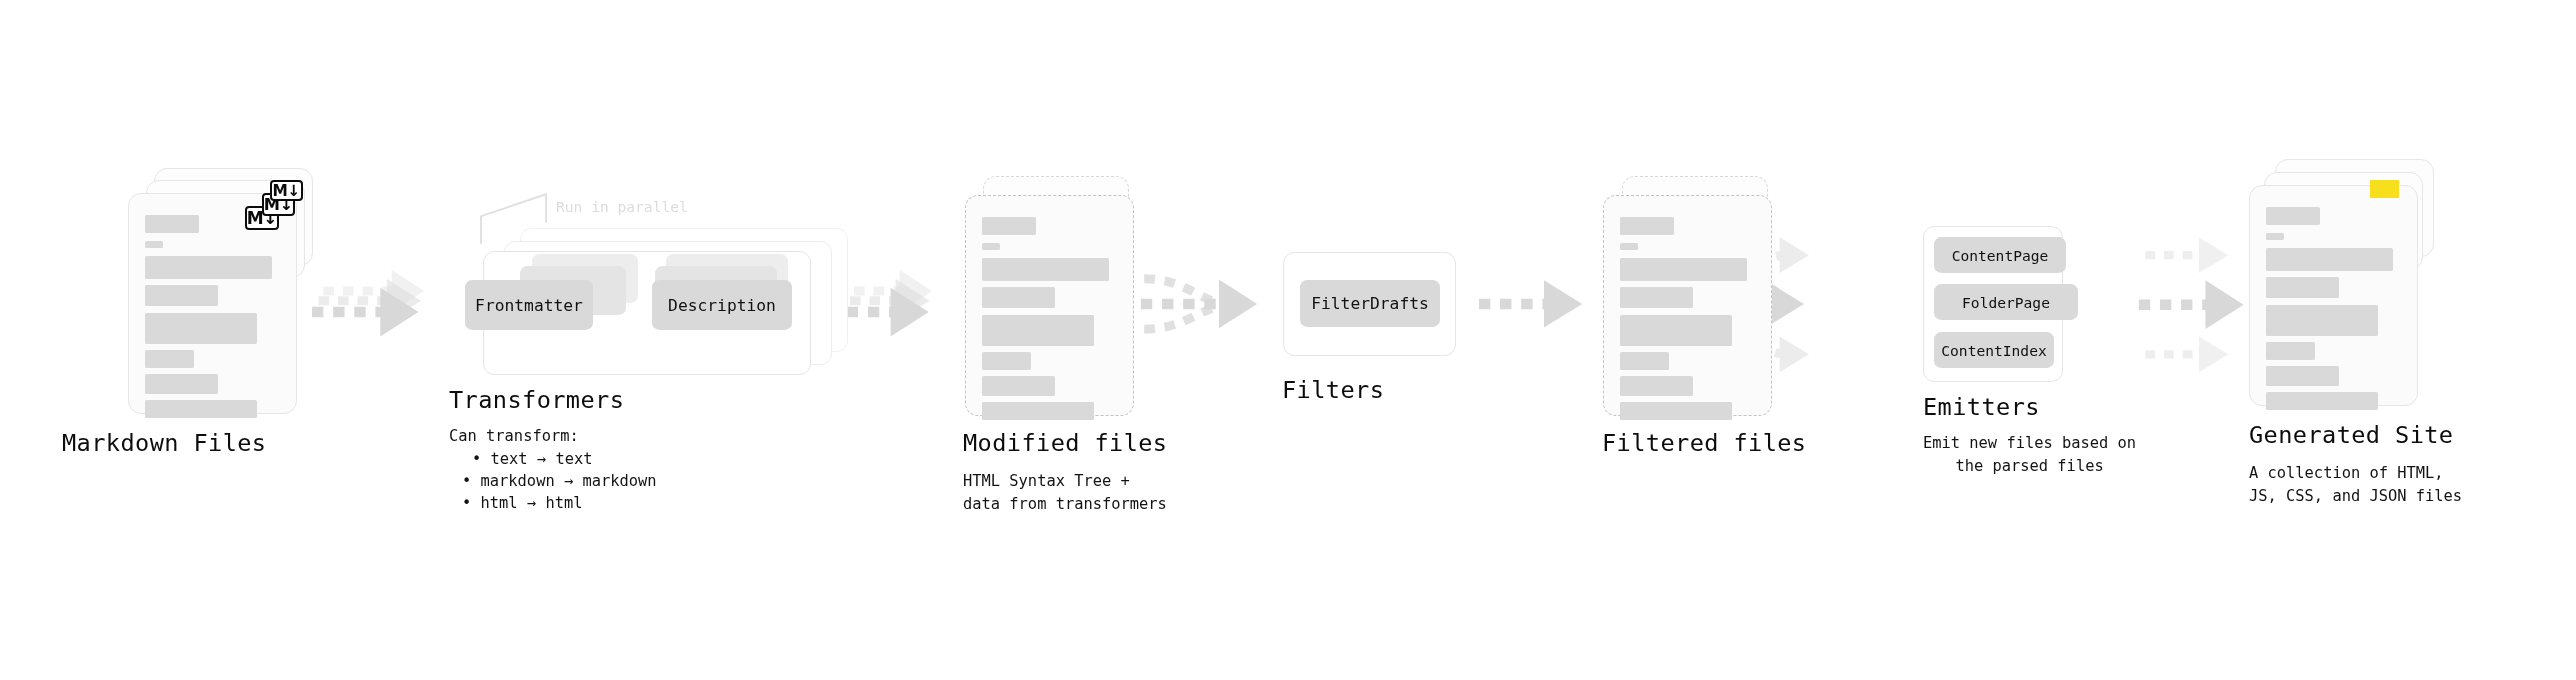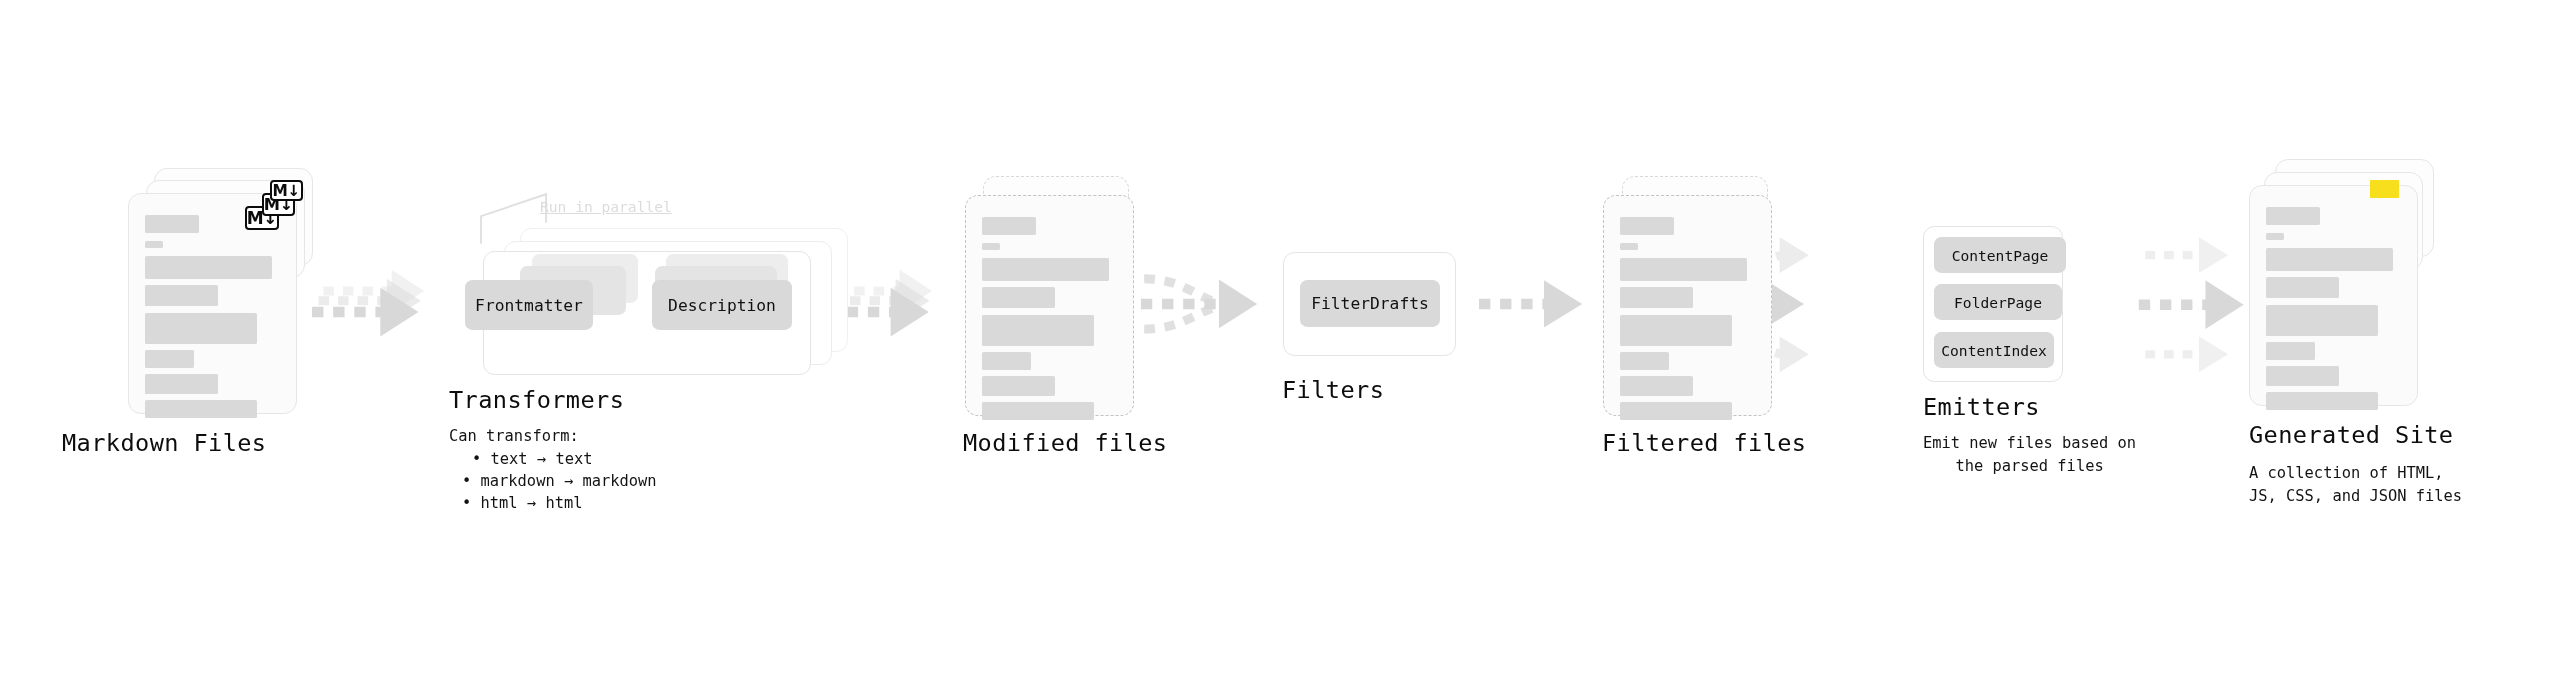--- a/index.html
+++ b/index.html
@@ -270,21 +270,21 @@
     <div class="box-card" style="left:483px; top:251px; width:328px; height:124px;"></div>
 
     <div class="chip ghost-b" style="left:532px; top:254px; width:106px; height:49px;">Frontmatter</div>
     <div class="chip ghost-b" style="left:666px; top:254px; width:122px; height:49px;">Description</div>
     <div class="chip ghost-a" style="left:520px; top:266px; width:106px; height:49px;">Frontmatter</div>
     <div class="chip ghost-a" style="left:655px; top:266px; width:122px; height:49px;">Description</div>
 
     <div class="chip" style="left:465px; top:280px; width:128px; height:50px;">Frontmatter</div>
     <div class="chip" style="left:652px; top:280px; width:140px; height:50px;">Description</div>
 
-    <div class="parallel-label" style="left:540px; top:198px;text-decoration:underline;">Run in parallel</div>
+    <div class="parallel-label" style="left:556px; top:198px;">Run in parallel</div>
   </div>
   <div class="stage-title" style="left:449px; top:386px;">Transformers</div>
   <div class="stage-desc" style="left:449px; top:425px;">Can transform:</div>
   <div class="stage-desc" style="left:472px; top:448px;">• text → text</div>
   <div class="stage-desc" style="left:462px; top:470px;">• markdown → markdown</div>
   <div class="stage-desc" style="left:462px; top:492px;">• html → html</div>
 
   <div>
     <div class="dashed-card ghost" style="left:983px; top:176px; width:146px; height:98px;"></div>
     <div class="dashed-card" style="left:965px; top:195px; width:169px; height:221px;">
@@ -292,20 +292,22 @@
       <div class="skel" style="left:16.3px; top:47px; width:18px; height:6.5px;"></div>
       <div class="skel" style="left:16.3px; top:62px; width:127px; height:23px;"></div>
       <div class="skel" style="left:16.3px; top:91px; width:73px; height:21px;"></div>
       <div class="skel" style="left:16.3px; top:119px; width:112px; height:31px;"></div>
       <div class="skel" style="left:16.3px; top:156px; width:49px; height:18px;"></div>
       <div class="skel" style="left:16.3px; top:180px; width:73px; height:19.5px;"></div>
       <div class="skel" style="left:16.3px; top:206px; width:112px; height:18px;"></div>
     </div>
   </div>
   <div class="stage-title" style="left:963px; top:429px;">Modified files</div>
+  <div class="stage-desc" style="left:963px; top:470px;">HTML Syntax Tree +
+data from transformers</div>
 
   <div>
     <div class="box-card" style="left:1283px; top:252px; width:173px; height:104px;"></div>
     <div class="chip" style="left:1300px; top:280px; width:140px; height:47px;">FilterDrafts</div>
   </div>
   <div class="stage-title" style="left:1282px; top:376px;">Filters</div>
 
   <div>
     <div class="dashed-card ghost" style="left:1622px; top:176px; width:146px; height:98px;"></div>
     <div class="dashed-card" style="left:1603px; top:195px; width:169px; height:221px;">
@@ -317,21 +319,21 @@
       <div class="skel" style="left:16.3px; top:156px; width:49px; height:18px;"></div>
       <div class="skel" style="left:16.3px; top:180px; width:73px; height:19.5px;"></div>
       <div class="skel" style="left:16.3px; top:206px; width:112px; height:18px;"></div>
     </div>
   </div>
   <div class="stage-title" style="left:1602px; top:429px;">Filtered files</div>
 
   <div>
     <div class="box-card" style="left:1923px; top:226px; width:140px; height:156px;"></div>
     <div class="chip" style="left:1934px; top:237px; width:132px; height:36px; font-size:14.6px;">ContentPage</div>
-    <div class="chip" style="left:1934px; top:284px; width:128px; height:36px; font-size:14.6px;">FolderPage</div>
+    <div class="chip" style="left:1934px; top:284px; width:144px; height:36px; font-size:14.6px;">FolderPage</div>
     <div class="chip" style="left:1934px; top:332px; width:120px; height:36px; font-size:14.6px;">ContentIndex</div>
   </div>
   <div class="stage-title" style="left:1923px; top:393px;">Emitters</div>
   <div class="stage-desc" style="left:1923px; top:432px;text-align:center;">Emit new files based on
 the parsed files</div>
 
   <div class="doc-stack">
     <div class="doc-card behind2" style="left:2275px; top:159px; width:159px; height:98px;"></div>
     <div class="doc-card behind1" style="left:2264px; top:172px; width:159px; height:98px;"></div>
     <div class="doc-card" style="left:2249px; top:185px; width:169px; height:221px;">

